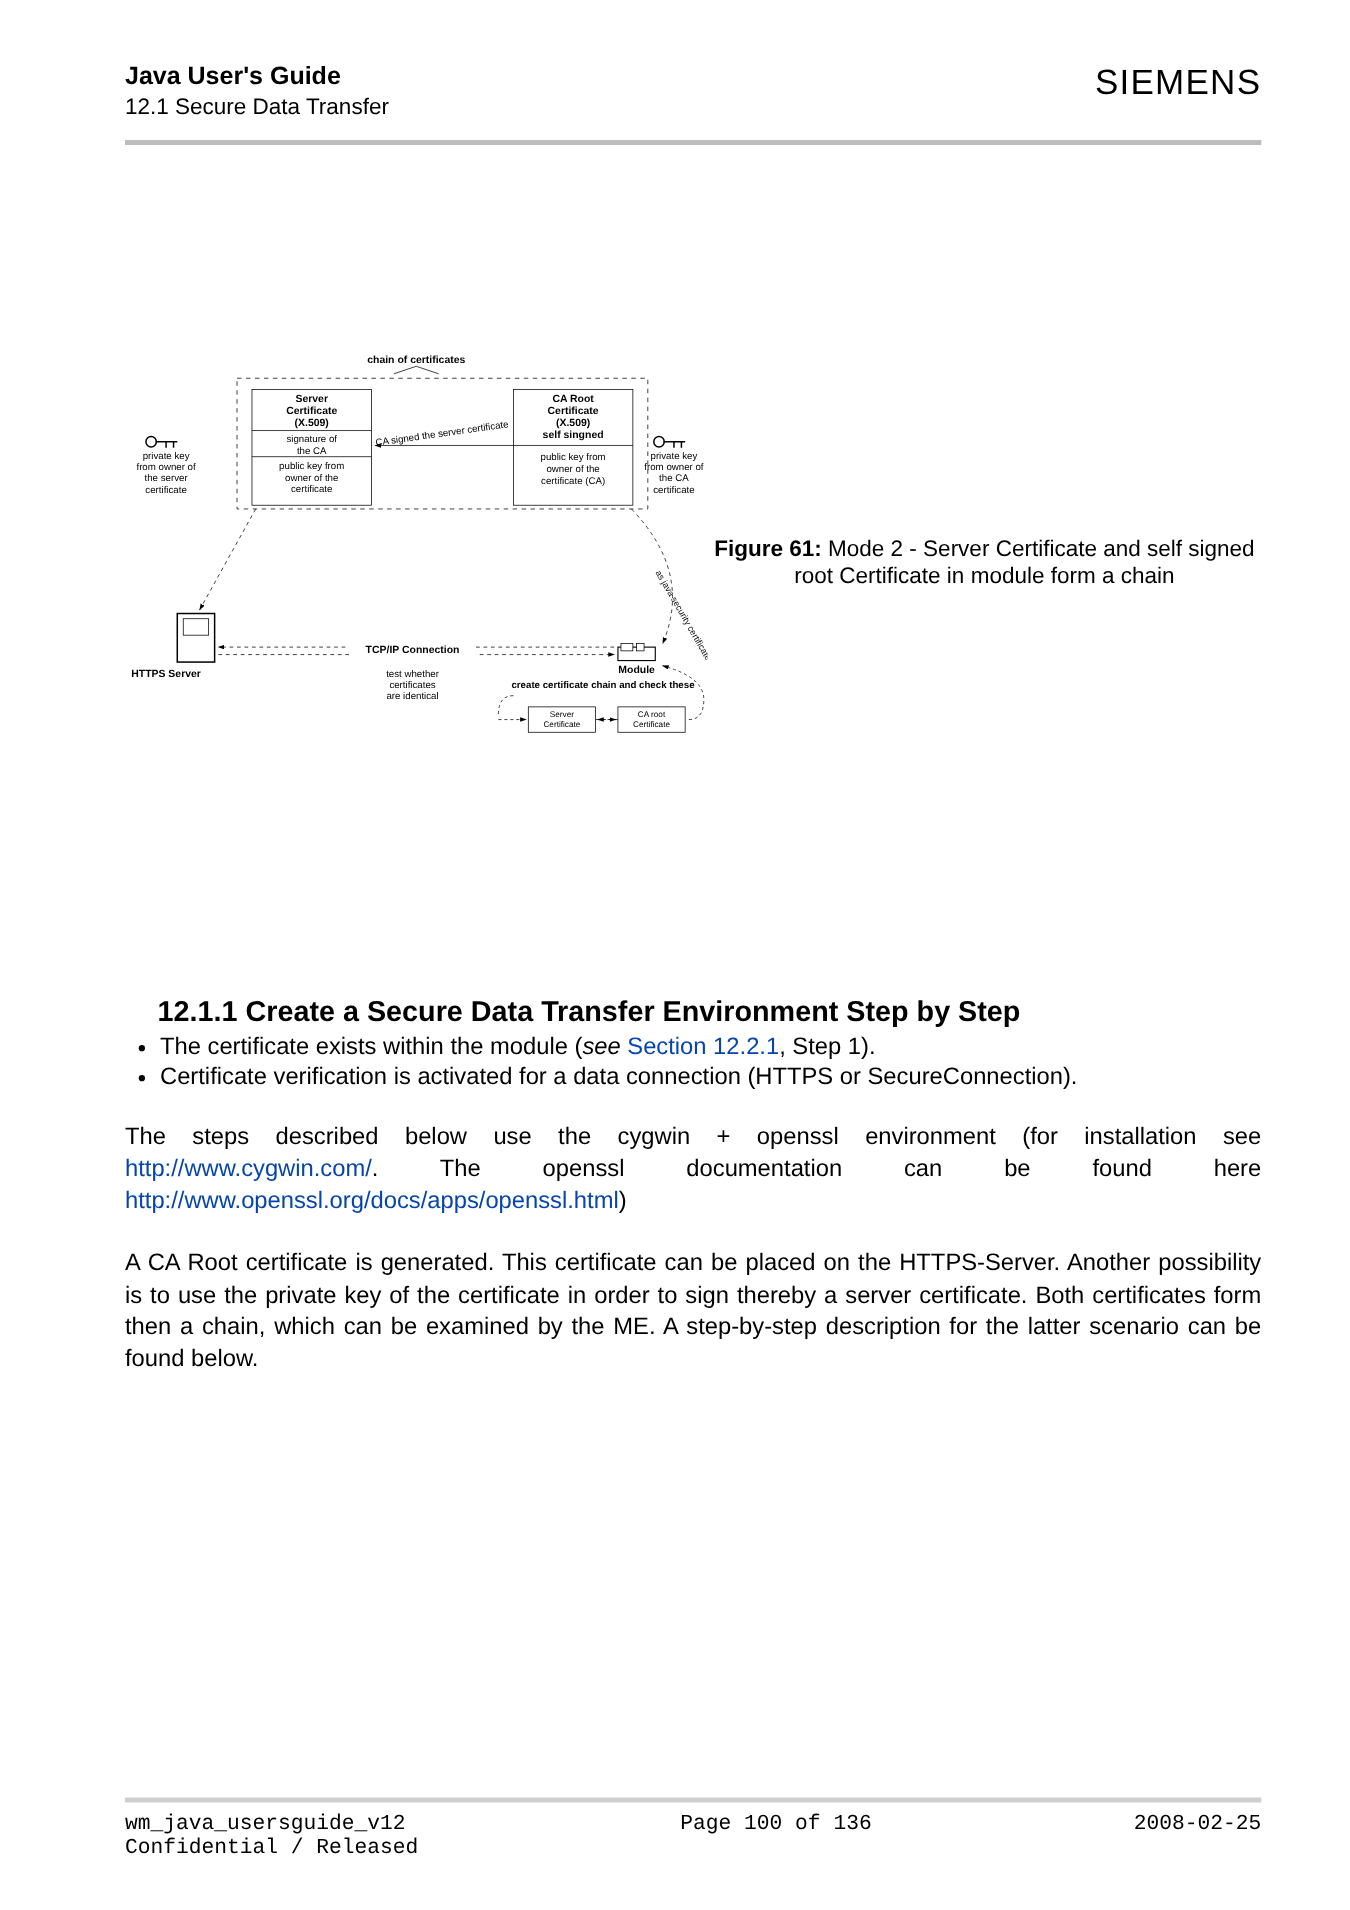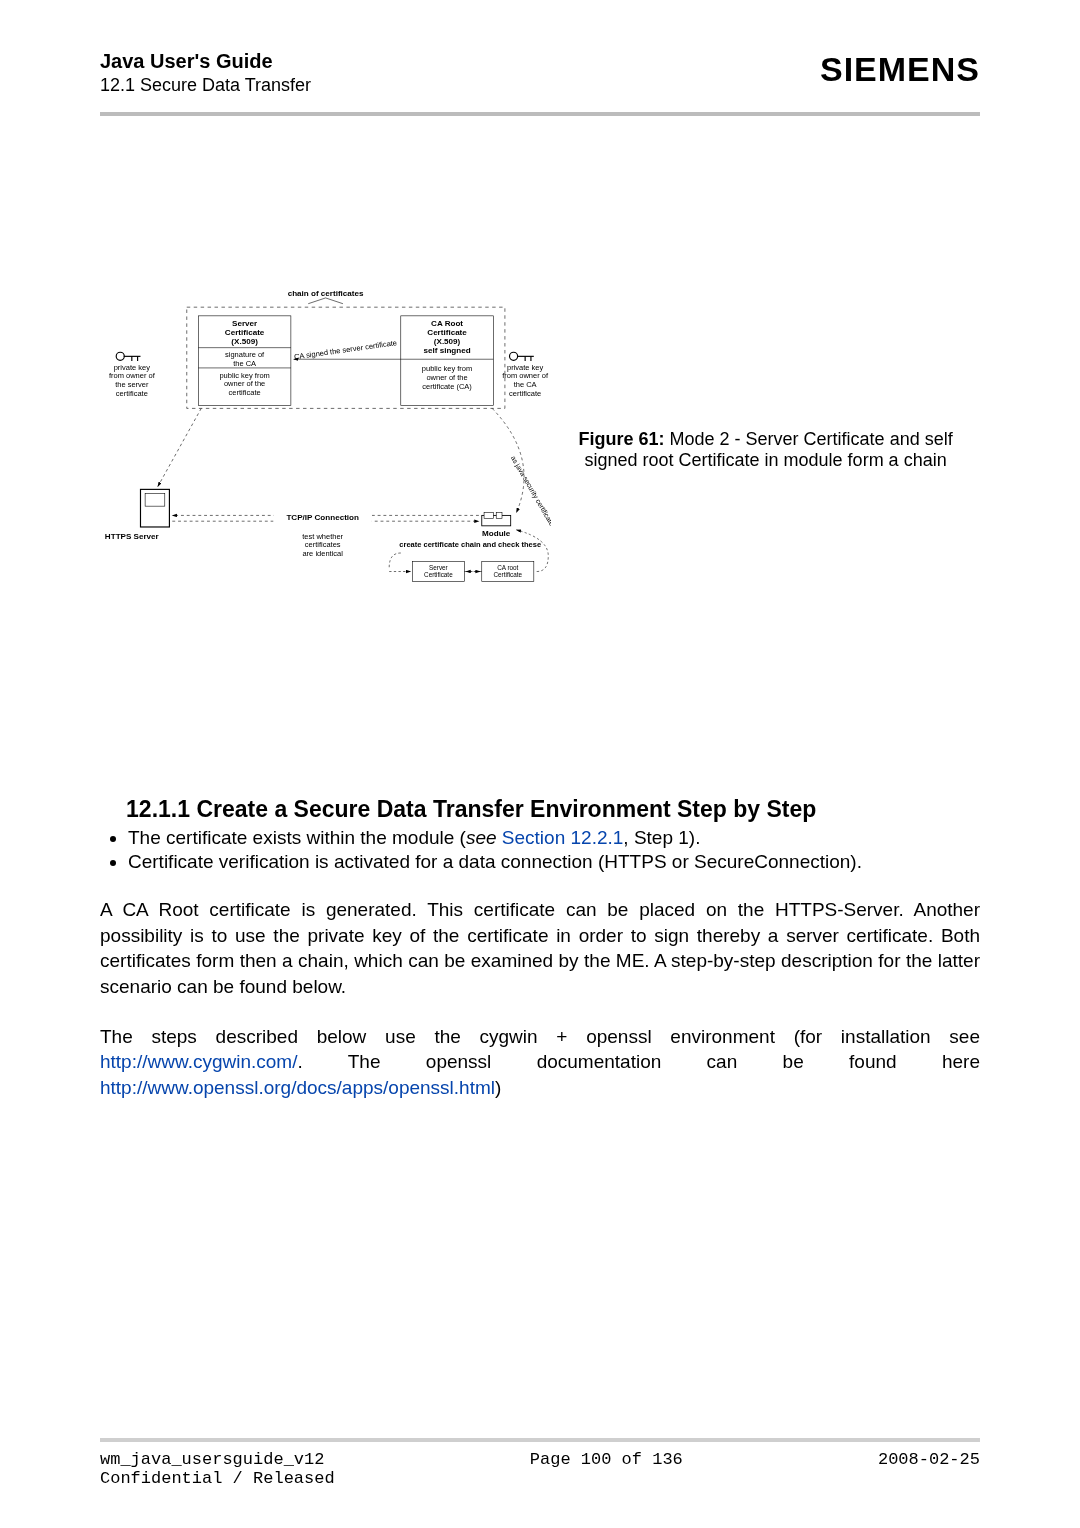--- a/index.html
+++ b/index.html
@@ -5,35 +5,35 @@
   * { box-sizing: border-box; margin: 0; padding: 0; }
   body {
     font-family: Arial, Helvetica, sans-serif;
     background: #fff;
     width: 1080px;
     height: 1528px;
     position: relative;
     color: #000;
   }
   .page {
-    padding: 50px 100px 40px 100px;
+    padding: 50px 71px 40px 100px;
     height: 100%;
     display: flex;
     flex-direction: column;
   }
   .header {
     display: flex;
     justify-content: space-between;
     align-items: flex-start;
     padding-bottom: 10px;
   }
   .header-left { }
   .doc-title { font-weight: bold; font-size: 20px; }
   .doc-section { font-size: 18px; margin-top: 2px; }
-  .brand { font-weight: 700; font-size: 34px; letter-spacing: 1px; }
+  .brand { font-weight: 400; font-size: 28px; letter-spacing: 1px; }
   .hr-thick { height: 4px; background: #bcbcbc; margin-top: 6px; }
   .hr-thin-footer { height: 4px; background: #cfcfcf; margin-bottom: 4px; }
   .figure-wrap {
     margin-top: 50px;
     display: flex;
     flex-direction: row;
     align-items: center;
   }
   .fig-svg { width: 780px; height: 560px; }
   .fig-caption { font-size: 18px; margin-top: 8px; text-align: center; }
@@ -182,25 +182,25 @@
       <span>Create a Secure Data Transfer Environment Step by Step</span>
     </div>
 
     <ul class="bullets">
       <li>
         <span>The certificate exists within the module (</span><em><span>see </span></em><a class="link">Section 12.2.1</a><span>, Step 1).</span>
       </li>
       <li>Certificate verification is activated for a data connection (HTTPS or SecureConnection).</li>
     </ul>
 
-    <div class="para para-space">A CA Root certificate is generated. This certificate can be placed on the HTTPS-Server. Another possibility is to use the private key of the certificate in order to sign thereby a server certificate. Both certificates form then a chain, which can be examined by the ME. A step-by-step description for the latter scenario can be found below.</div>
-
     <div class="para para-space">
       <span>The steps described below use the cygwin + openssl environment (for installation see </span><a class="link">http://www.cygwin.com/</a><span>. The openssl documentation can be found here </span><a class="link">http://www.openssl.org/docs/apps/openssl.html</a><span>)</span>
     </div>
+
+    <div class="para para-space">A CA Root certificate is generated. This certificate can be placed on the HTTPS-Server. Another possibility is to use the private key of the certificate in order to sign thereby a server certificate. Both certificates form then a chain, which can be examined by the ME. A step-by-step description for the latter scenario can be found below.</div>
   </div>
 
   <div style="margin-top:auto">
     <div class="hr-thin-footer"></div>
     <div class="footer">
       <div class="footer-block">
         <div>wm_java_usersguide_v12</div>
         <div>Confidential / Released</div>
       </div>
       <div class="footer-block">Page 100 of 136</div>

